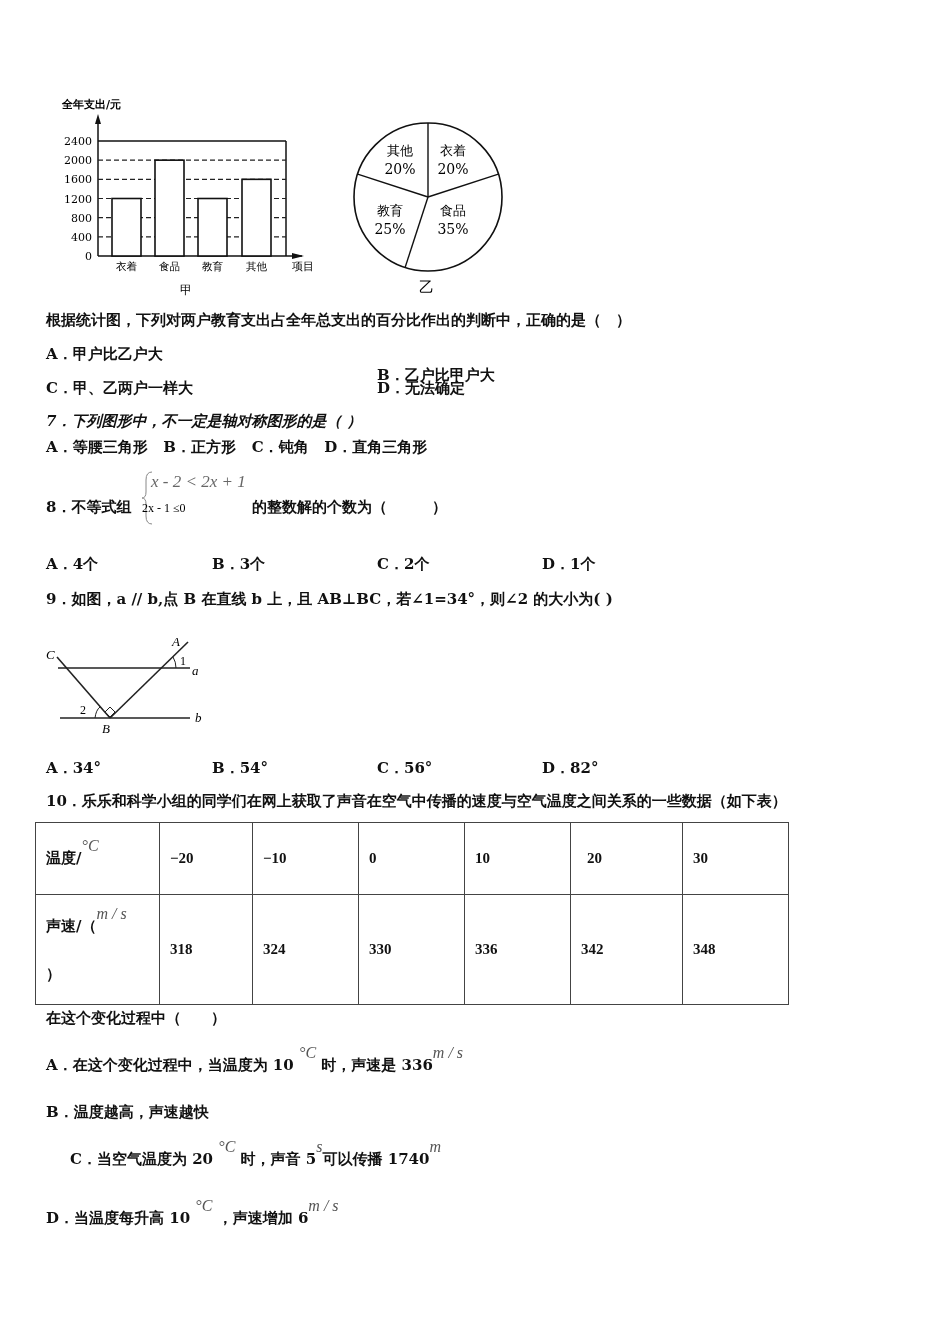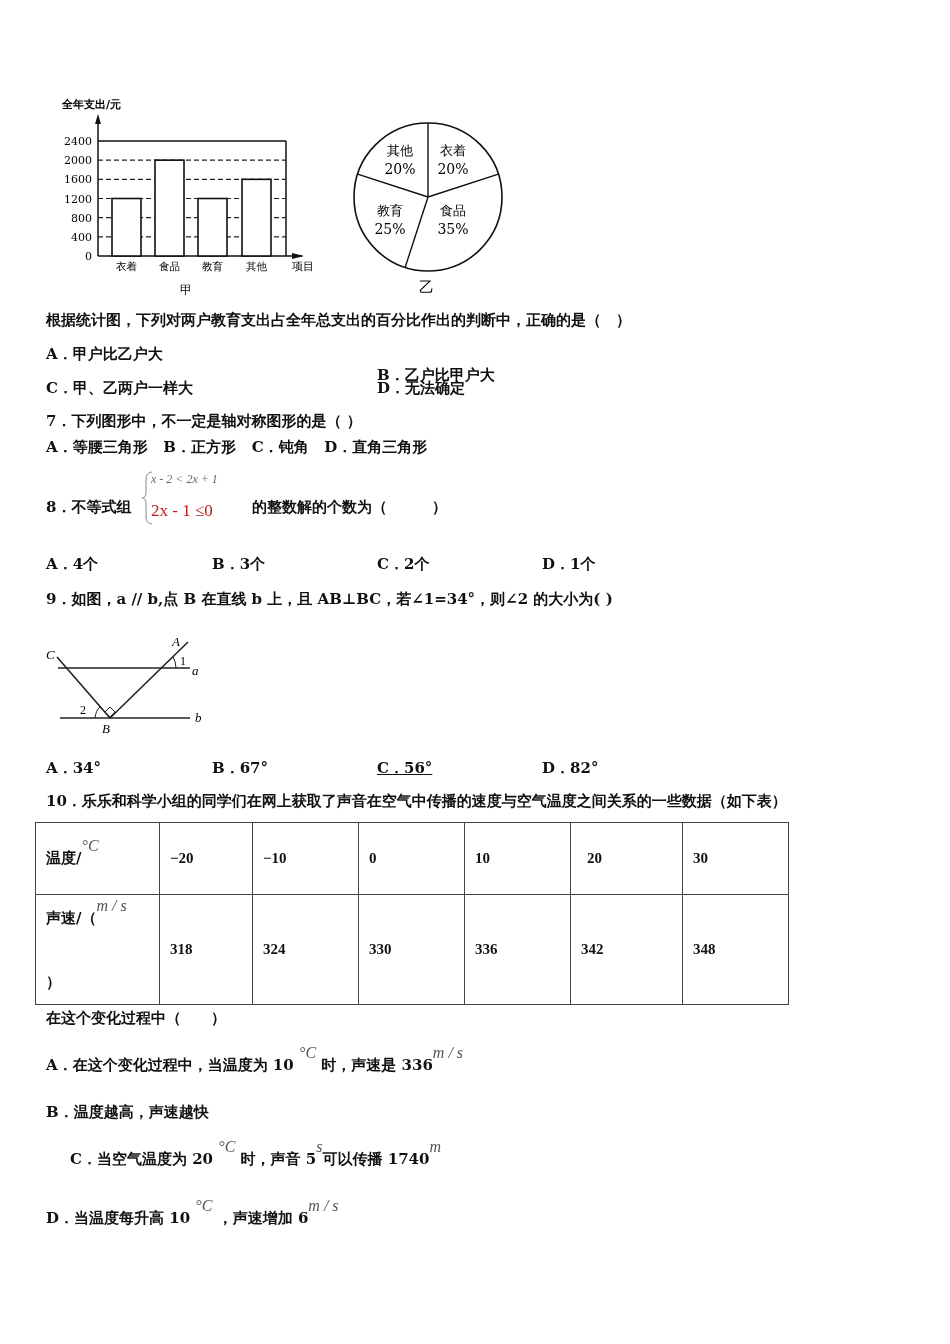--- a/index.html
+++ b/index.html
@@ -78,34 +78,34 @@
     </g>
   <text x="74" y="177" font-size="15" id="pie-title">乙</text>
 </svg>
 
 <div class="abs txt" style="left:46px;top:311px;">根据统计图，下列对两户教育支出占全年总支出的百分比作出的判断中，正确的是（　）</div>
 <div class="abs txt" style="left:46px;top:345px;"><span>A．</span><span>甲户比乙户大</span></div>
 <div class="abs txt" style="left:377px;top:345px;margin-top:21px;"><span>B．</span><span>乙户比甲户大</span></div>
 <div class="abs txt" style="left:46px;top:379px;"><span>C．</span><span>甲、乙两户一样大</span></div>
 <div class="abs txt" style="left:377px;top:379px;"><span>D．</span><span>无法确定</span></div>
 
-<div class="abs txt" style="left:46px;top:412px;">7．下列图形中，不一定是轴对称图形的是（ ）</div>
+<div class="abs txt" style="left:46px;top:412px;font-style:italic;">7．下列图形中，不一定是轴对称图形的是（ ）</div>
 <div class="abs txt" style="left:46px;top:438px;">
   <span><span>A．</span><span>等腰三角形</span></span>&nbsp;&nbsp;
   <span><span>B．</span><span>正方形</span></span>&nbsp;&nbsp;
   <span><span>C．</span><span>钝角</span></span>&nbsp;&nbsp;
   <span><span>D．</span><span>直角三角形</span></span>
 </div>
 
 <div class="abs txt" style="left:46px;top:498px;">8．不等式组</div>
 <svg class="abs" style="left:140px;top:470px;" width="14" height="56">
   <path d="M12,2 Q6,2 6,10 L6,22 Q6,28 2,28 Q6,28 6,34 L6,46 Q6,54 12,54" fill="none" stroke="#888" stroke-width="1"></path>
 </svg>
-<div class="abs lat" style="left:151px;top:472px;font-size:12px;color:#666;font-style:italic;">x - 2 &lt; 2x + 1</div>
-<div class="abs lat" style="left:151px;top:501px;font-size:17px;color:#b91c1c;">2x - 1 ≤0</div>
+<div class="abs lat" style="left:151px;top:472px;font-size:17px;color:#666;font-style:italic;">x - 2 &lt; 2x + 1</div>
+<div class="abs lat" style="left:142px;top:501px;font-size:12px;color:#000000;">2x - 1 ≤0</div>
 <div class="abs txt" style="left:252px;top:498px;">的整数解的个数为（　　　）</div>
 <div class="abs txt" style="left:46px;top:555px;"><span>A．</span><span>4个</span></div>
 <div class="abs txt" style="left:212px;top:555px;"><span>B．</span><span>3个</span></div>
 <div class="abs txt" style="left:377px;top:555px;"><span>C．</span><span>2个</span></div>
 <div class="abs txt" style="left:542px;top:555px;"><span>D．</span><span>1个</span></div>
 
 <div class="abs txt" style="left:46px;top:590px;">9．如图，a // b,点 B 在直线 b 上，且 AB⊥BC，若∠1=34°，则∠2 的大小为( )</div>
 <svg class="abs" style="left:40px;top:630px;" width="220" height="110">
   <line x1="18" y1="38" x2="150" y2="38" stroke="#222" stroke-width="1.6"></line>
   <line x1="20" y1="88" x2="150" y2="88" stroke="#222" stroke-width="1.6"></line>
@@ -116,39 +116,39 @@
   <path d="M65,82 L70,77 L75,82 L70,87 Z" fill="none" stroke="#222" stroke-width="1"></path>
   <text x="6" y="29" font-size="13" font-style="italic" font-family="Liberation Serif, serif" id="fig-C">C</text>
   <text x="132" y="16" font-size="13" font-style="italic" font-family="Liberation Serif, serif" id="fig-A">A</text>
   <text x="140" y="35" font-size="12" font-family="Liberation Serif, serif" id="fig-1">1</text>
   <text x="152" y="45" font-size="13" font-style="italic" font-family="Liberation Serif, serif" id="fig-a">a</text>
   <text x="155" y="92" font-size="13" font-style="italic" font-family="Liberation Serif, serif" id="fig-b">b</text>
   <text x="40" y="84" font-size="12" font-family="Liberation Serif, serif" id="fig-2">2</text>
   <text x="62" y="103" font-size="13" font-style="italic" font-family="Liberation Serif, serif" id="fig-B">B</text>
 </svg>
 <div class="abs txt" style="left:46px;top:759px;"><span>A．</span><span>34°</span></div>
-<div class="abs txt" style="left:212px;top:759px;"><span>B．</span><span>67°</span></div>
-<div class="abs txt" style="left:377px;top:759px;text-decoration:underline;"><span>C．</span><span>56°</span></div>
+<div class="abs txt" style="left:212px;top:759px;"><span>B．</span><span>54°</span></div>
+<div class="abs txt" style="left:377px;top:759px;"><span>C．</span><span>56°</span></div>
 <div class="abs txt" style="left:542px;top:759px;"><span>D．</span><span>82°</span></div>
 
 <div class="abs txt" style="left:46px;top:792px;">10．乐乐和科学小组的同学们在网上获取了声音在空气中传播的速度与空气温度之间关系的一些数据（如下表）</div>
 
 <table class="data">
   <tbody>
       <tr style="height:72px;">
     <td class="hdrcell" style="width:113px;"><span>温度/</span><span class="sup" style="top:-12px;">°C</span></td>
     <td style="width:82px;">−20</td>
     <td style="width:95px;">−10</td>
     <td style="width:95px;">0</td>
     <td style="width:95px;">10</td>
     <td style="width:95px;padding-left:16px;">20</td>
     <td style="width:95px;">30</td>
   </tr>
   <tr style="height:110px;">
-    <td class="hdrcell" style="line-height:32px;margin-top:12px;"><span>声速/（</span><span class="sup" style="top:-12px;">m / s</span><br><br><span>）</span></td>
+    <td class="hdrcell" style="line-height:24px;margin-top:12px;"><span>声速/（</span><span class="sup" style="top:-12px;">m / s</span><br><br><span>）</span></td>
     <td>318</td>
     <td>324</td>
     <td>330</td>
     <td>336</td>
     <td>342</td>
     <td>348</td>
   </tr>
 </tbody>
   </table>
 

